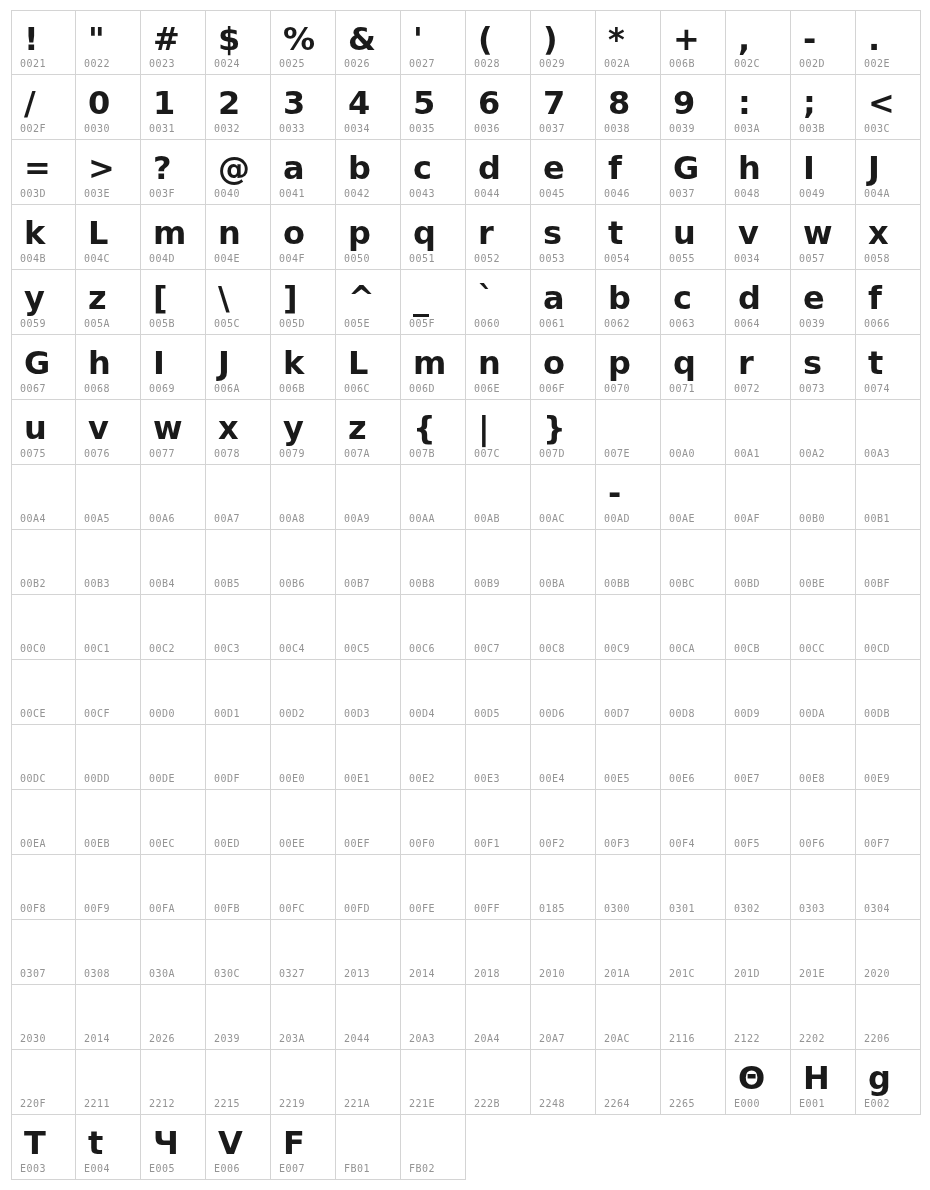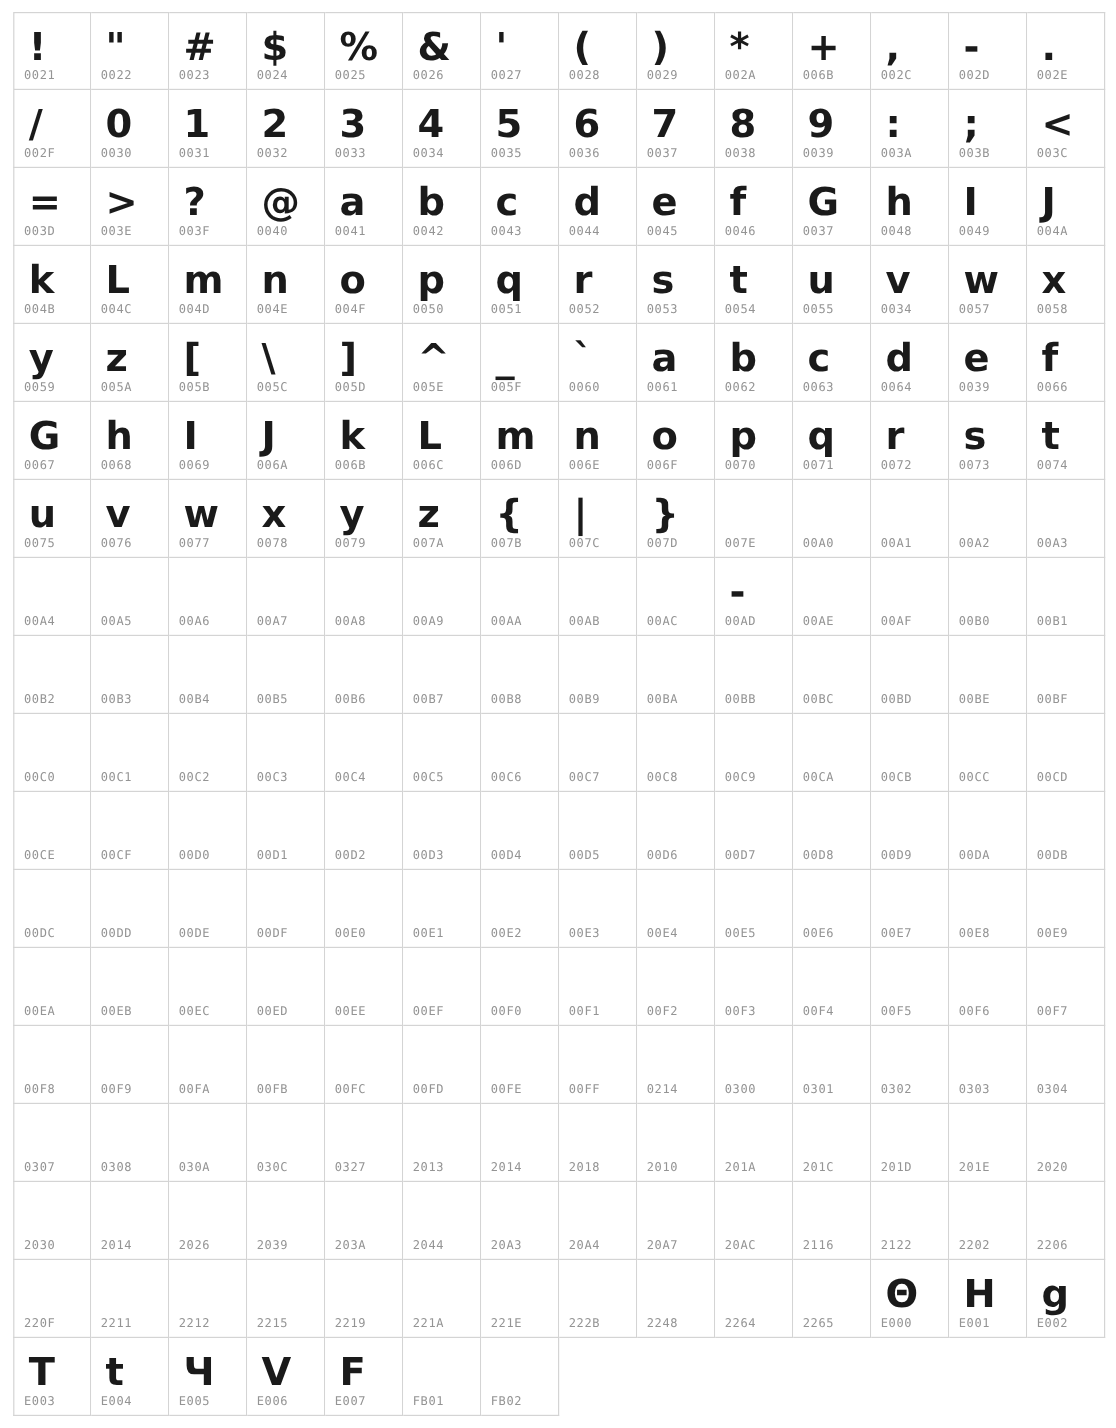--- a/index.html
+++ b/index.html
@@ -827,21 +827,21 @@
       <div class="glyph-cell">
         <div class="glyph"></div>
         <div class="code">00FE</div>
       </div>
       <div class="glyph-cell">
         <div class="glyph"></div>
         <div class="code">00FF</div>
       </div>
       <div class="glyph-cell">
         <div class="glyph"></div>
-        <div class="code">0214</div>
+        <div class="code">0185</div>
       </div>
       <div class="glyph-cell">
         <div class="glyph"></div>
         <div class="code">0300</div>
       </div>
       <div class="glyph-cell">
         <div class="glyph"></div>
         <div class="code">0301</div>
       </div>
       <div class="glyph-cell">

